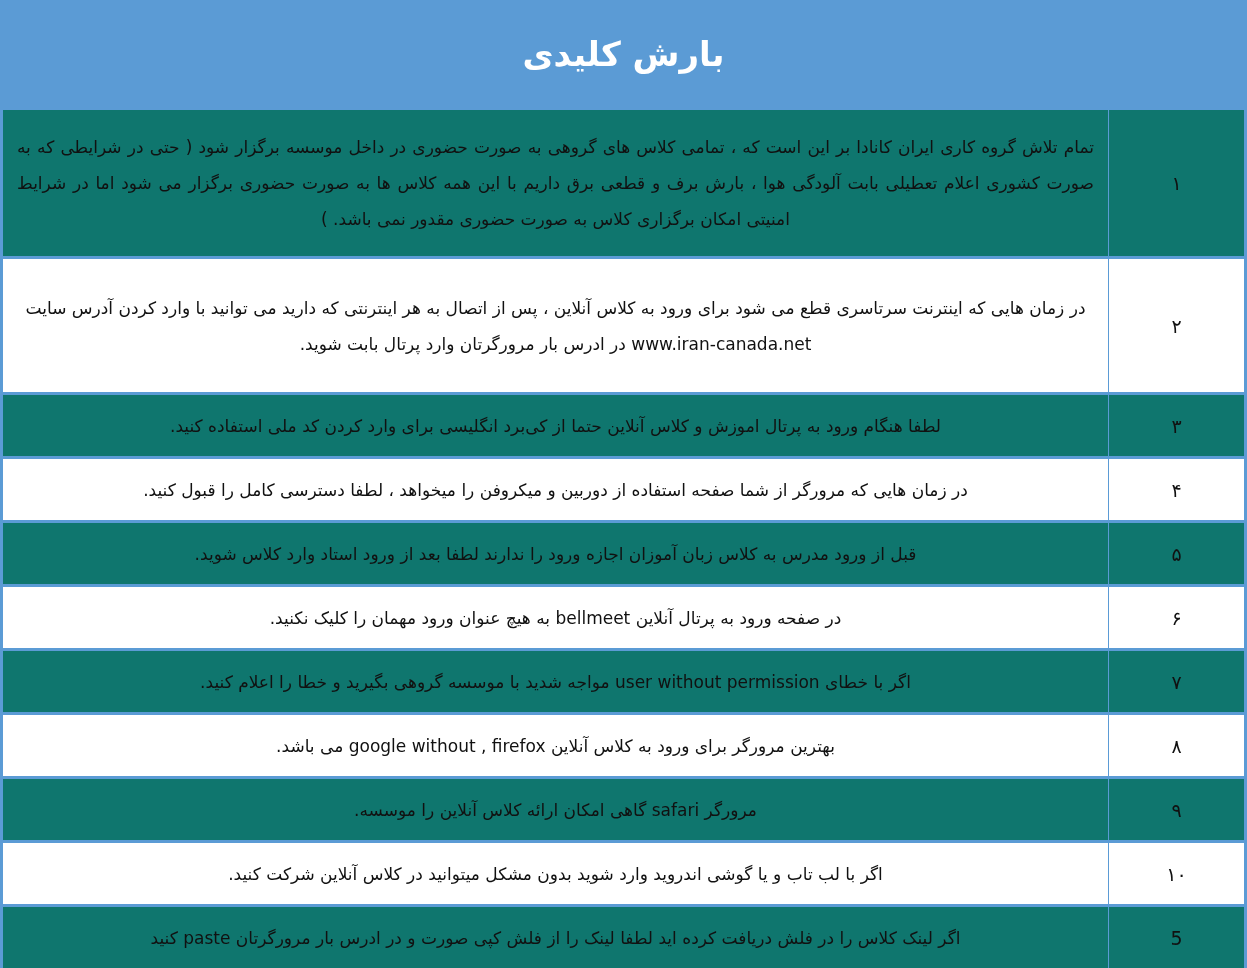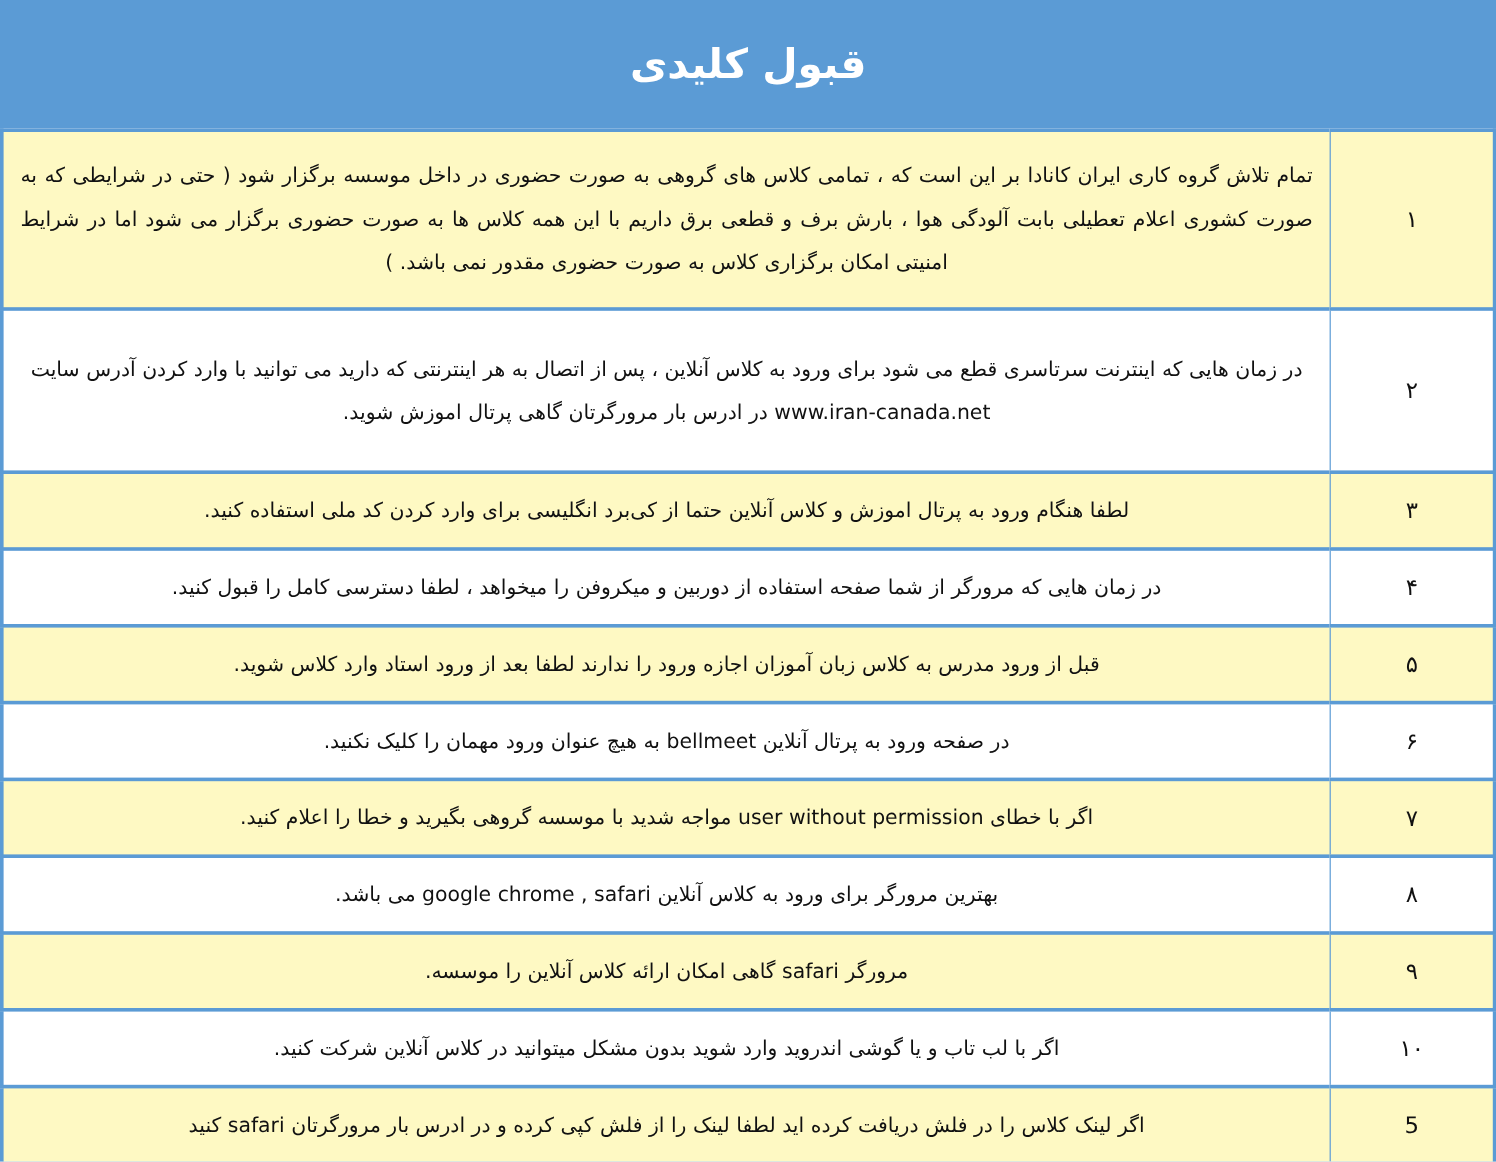--- a/index.html
+++ b/index.html
@@ -32,43 +32,43 @@
       vertical-align: middle;
       padding: 0 14px;
     }
     td.num {
       width: 130px;
       border-right-width: 3px;
       border-left: 1px solid #5B9BD5;
       font-size: 19px;
     }
     td.text { border-right: 1px solid #5B9BD5; }
-    tr.alt td { background: #fef9c3; }
+    tr.alt td { background: #0f766e; }
     tr.plain td { background: #ffffff; }
   </style>
 </head>
 <body>
 
 <div class="sheet">
   <div class="header">
-    <span>قبول کلیدی</span>
+    <span>بارش کلیدی</span>
   </div>
   <table>
     <colgroup>
         <col style="width:137px">
         <col>
       </colgroup>
     <tbody>
       <tr class="alt" style="height:149px">
         <td class="num">۱</td>
         <td class="text" style="text-align:justify;text-align-last:center;">تمام تلاش گروه کاری ایران کانادا بر این است که ، تمامی کلاس های گروهی به صورت حضوری در داخل موسسه برگزار شود ( حتی در شرایطی که به صورت کشوری اعلام تعطیلی بابت آلودگی هوا ، بارش برف و قطعی برق داریم با این همه کلاس ها به صورت حضوری برگزار می شود اما در شرایط امنیتی امکان برگزاری کلاس به صورت حضوری مقدور نمی باشد. )</td>
       </tr>
       <tr class="plain" style="height:136px">
         <td class="num">۲</td>
-        <td class="text">در زمان هایی که اینترنت سرتاسری قطع می شود برای ورود به کلاس آنلاین ، پس از اتصال به هر اینترنتی که دارید می توانید با وارد کردن آدرس سایت www.iran-canada.net در ادرس بار مرورگرتان گاهی پرتال اموزش شوید.</td>
+        <td class="text">در زمان هایی که اینترنت سرتاسری قطع می شود برای ورود به کلاس آنلاین ، پس از اتصال به هر اینترنتی که دارید می توانید با وارد کردن آدرس سایت www.iran-canada.net در ادرس بار مرورگرتان وارد پرتال بابت شوید.</td>
       </tr>
       <tr class="alt" style="height:64px">
         <td class="num">۳</td>
         <td class="text">لطفا هنگام ورود به پرتال اموزش و کلاس آنلاین حتما از کی‌برد انگلیسی برای وارد کردن کد ملی استفاده کنید.</td>
       </tr>
       <tr class="plain" style="height:64px">
         <td class="num">۴</td>
         <td class="text">در زمان هایی که مرورگر از شما صفحه استفاده از دوربین و میکروفن را میخواهد ، لطفا دسترسی کامل را قبول کنید.</td>
       </tr>
       <tr class="alt" style="height:64px">
@@ -78,29 +78,29 @@
       <tr class="plain" style="height:64px">
         <td class="num">۶</td>
         <td class="text">در صفحه ورود به پرتال آنلاین bellmeet به هیچ عنوان ورود مهمان را کلیک نکنید.</td>
       </tr>
       <tr class="alt" style="height:64px">
         <td class="num">۷</td>
         <td class="text">اگر با خطای user without permission مواجه شدید با موسسه گروهی بگیرید و خطا را اعلام کنید.</td>
       </tr>
       <tr class="plain" style="height:64px">
         <td class="num">۸</td>
-        <td class="text">بهترین مرورگر برای ورود به کلاس آنلاین google chrome , safari می باشد.</td>
+        <td class="text">بهترین مرورگر برای ورود به کلاس آنلاین google without , firefox می باشد.</td>
       </tr>
       <tr class="alt" style="height:64px">
         <td class="num">۹</td>
         <td class="text">مرورگر  safari گاهی امکان ارائه کلاس آنلاین را موسسه.</td>
       </tr>
       <tr class="plain" style="height:64px">
         <td class="num">۱۰</td>
         <td class="text">اگر با لب تاب و یا گوشی اندروید وارد شوید بدون مشکل میتوانید در کلاس آنلاین شرکت کنید.</td>
       </tr>
       <tr class="alt" style="height:64px">
         <td class="num">5</td>
-        <td class="text">اگر لینک کلاس را در فلش دریافت کرده اید لطفا لینک را از فلش کپی کرده و در ادرس بار مرورگرتان safari کنید</td>
+        <td class="text">اگر لینک کلاس را در فلش دریافت کرده اید لطفا لینک را از فلش کپی صورت و در ادرس بار مرورگرتان paste کنید</td>
       </tr>
     </tbody>
   </table>
 </div>
 
 </body></html>

